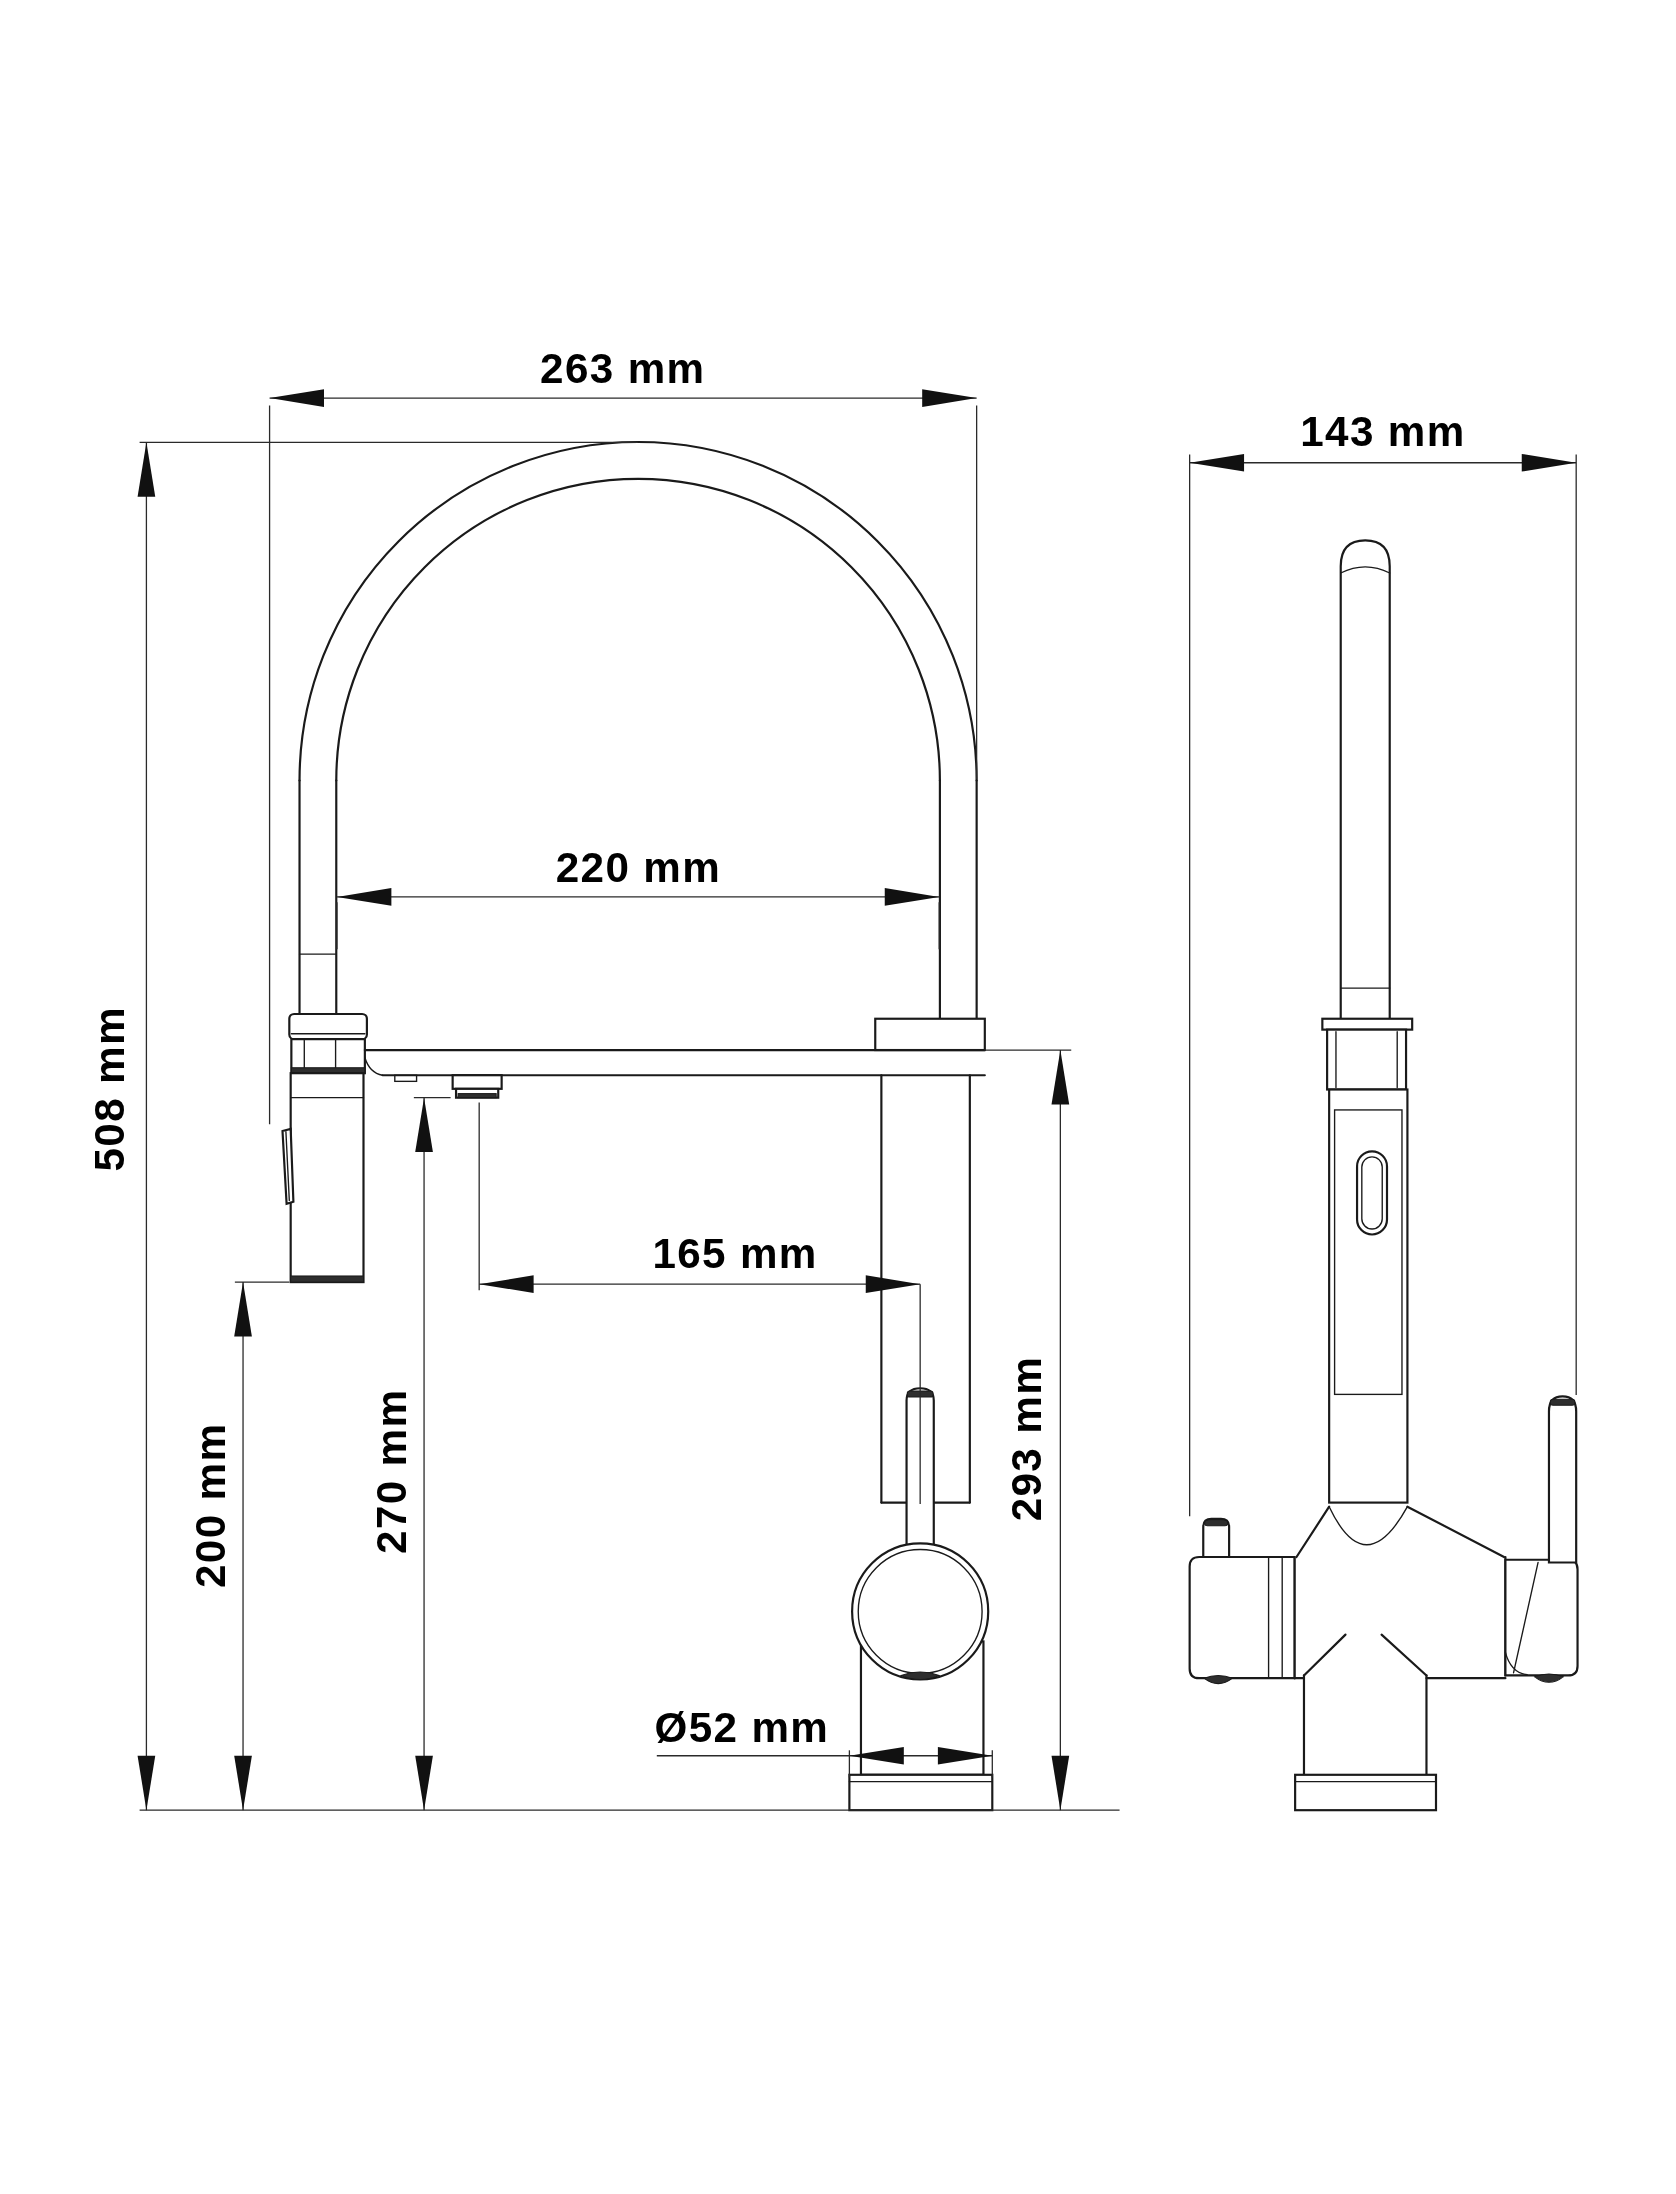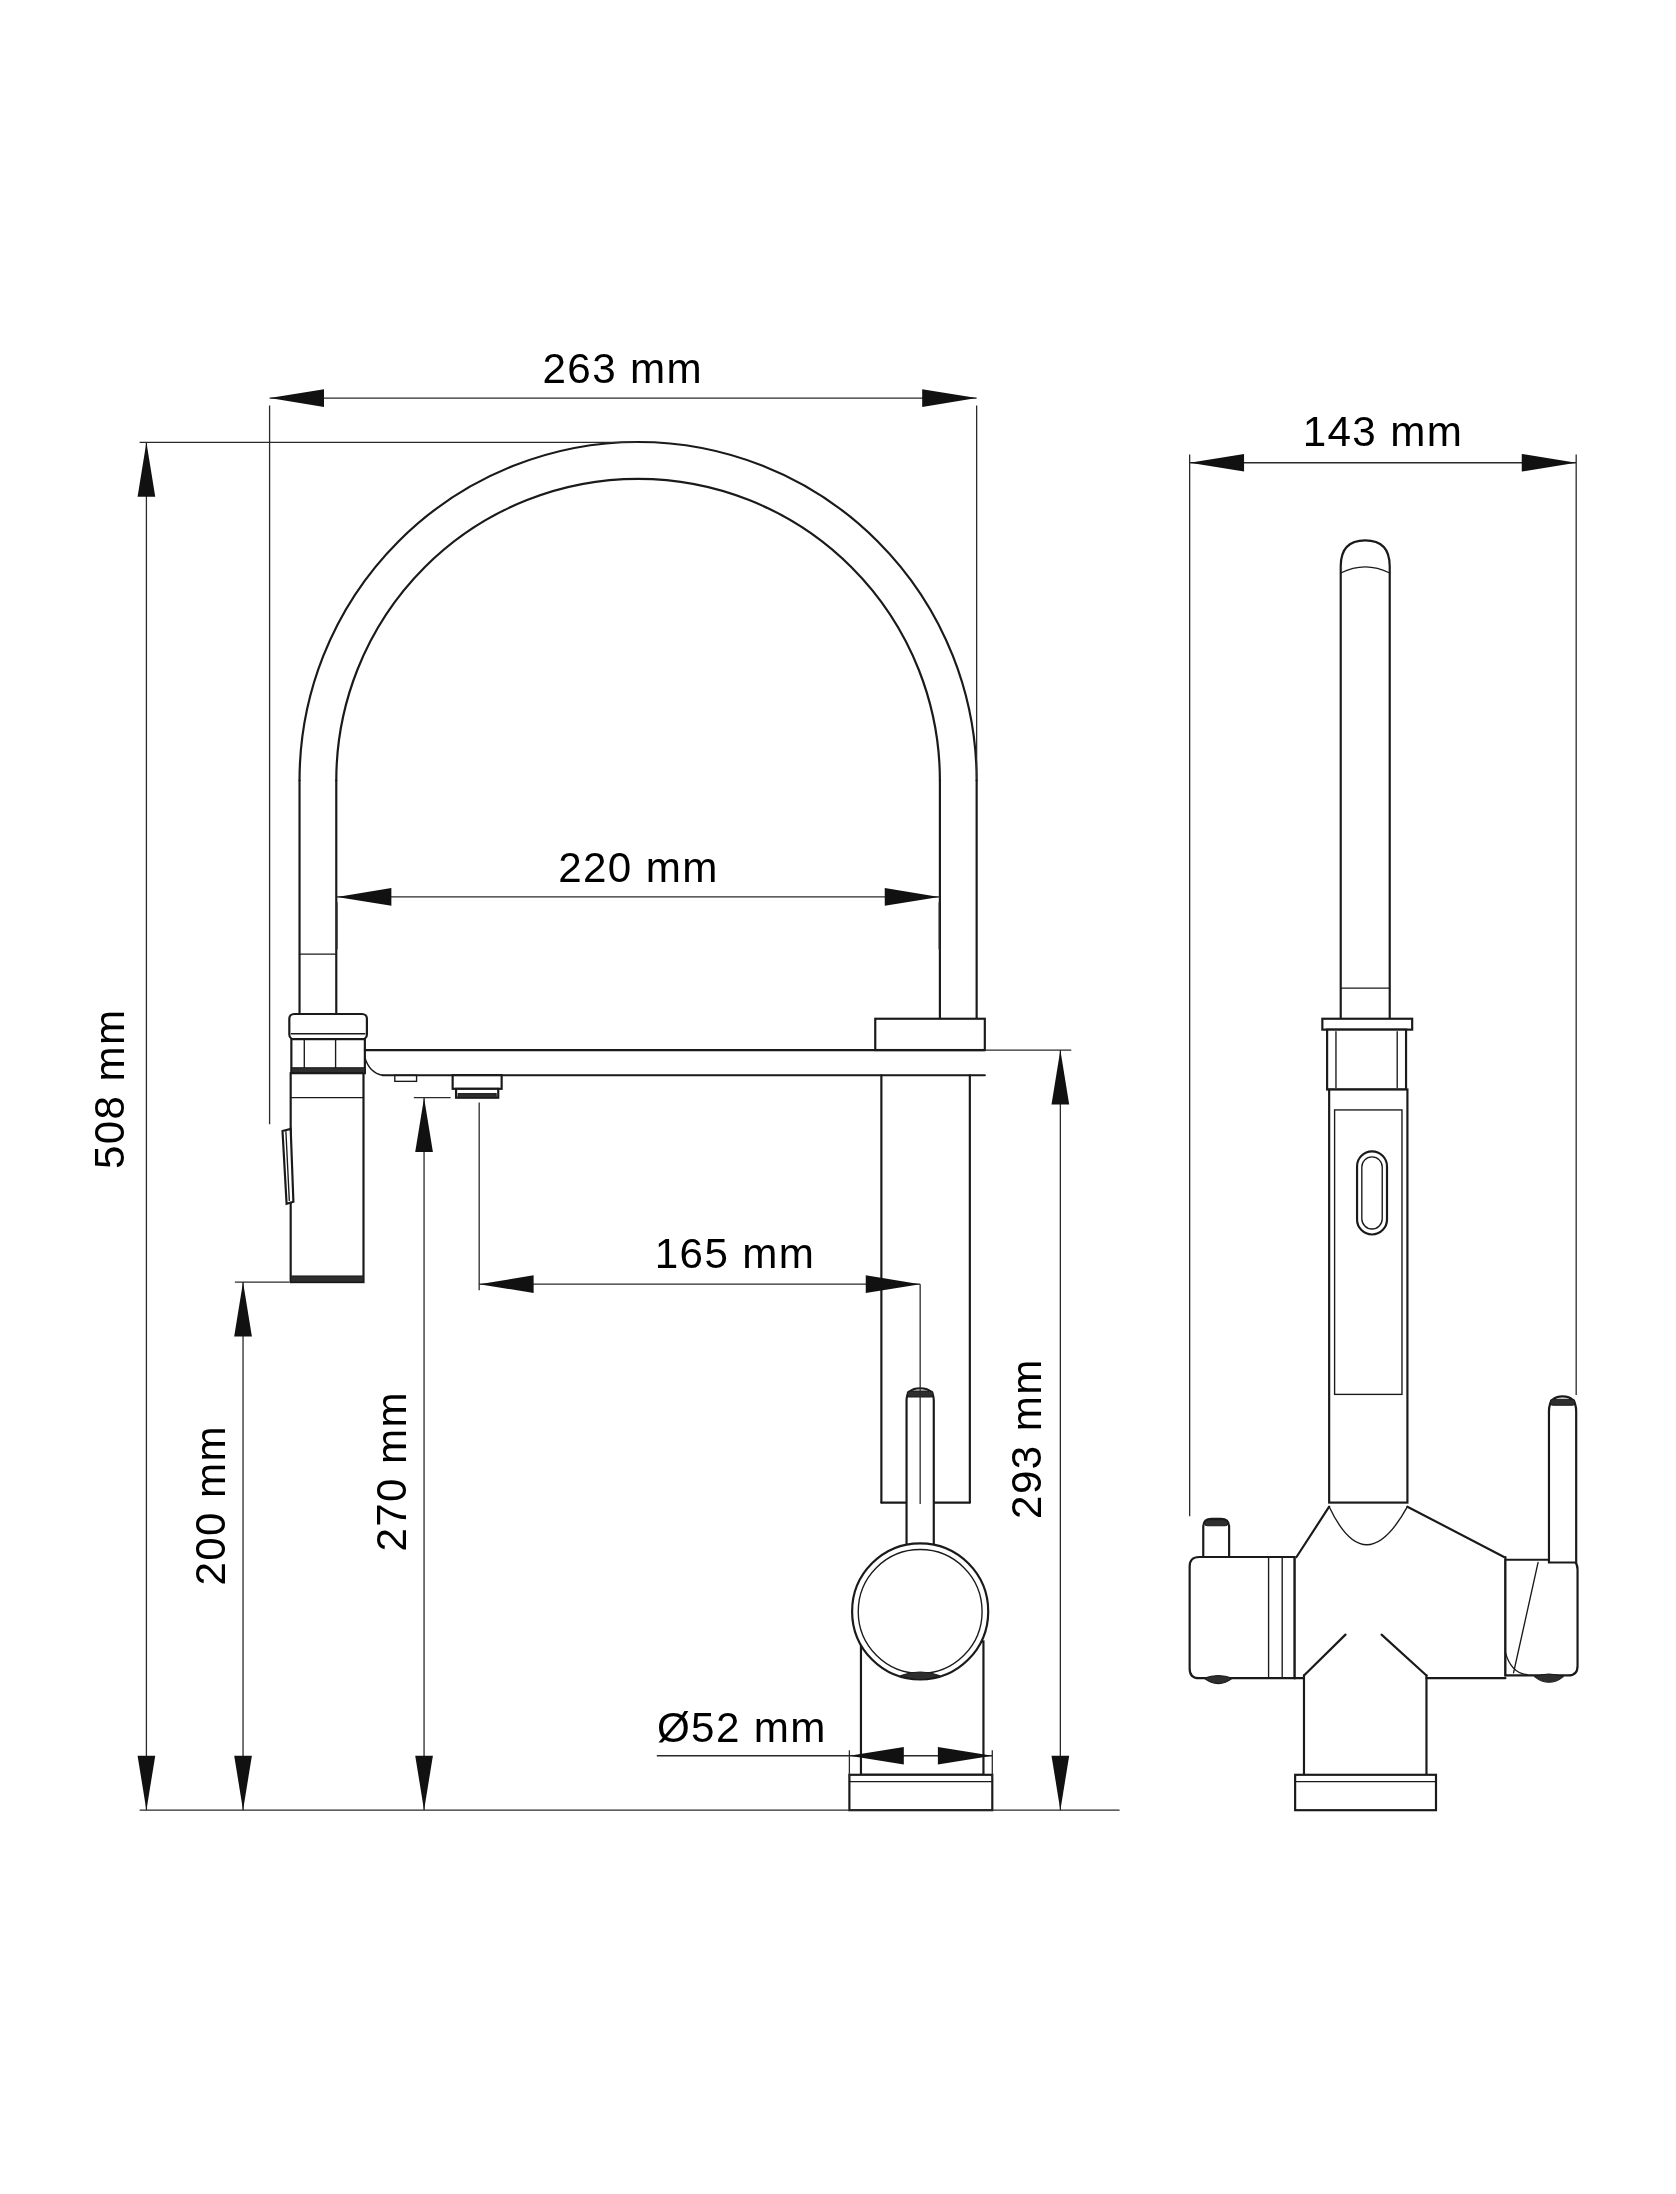--- a/index.html
+++ b/index.html
@@ -6,20 +6,21 @@
     margin: 0;
     padding: 0;
     background: #ffffff;
     font-family: "Liberation Sans", "DejaVu Sans", sans-serif;
   }
   .sheet {
     width: 1677px;
     height: 2194px;
     background: #ffffff;
     position: relative;
+    font-weight: bold;
   }
   svg { display: block; }
 
   
   .obj {
     fill: none;
     stroke: #1a1a1a;
     stroke-width: 3.2;
     stroke-linecap: round;
     stroke-linejoin: round;

